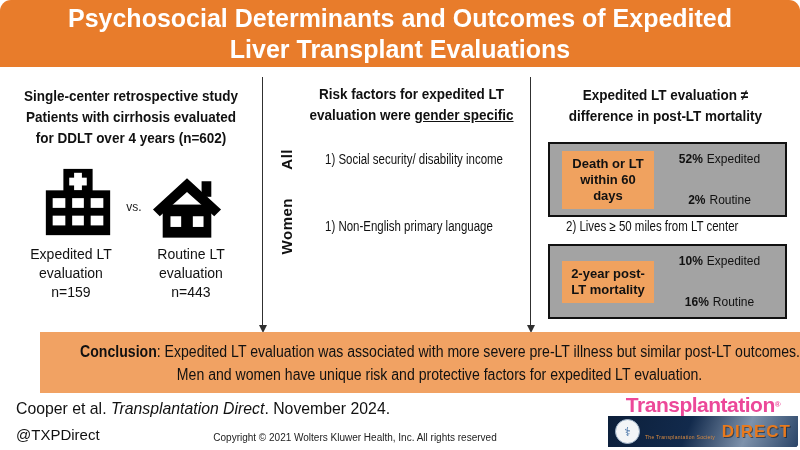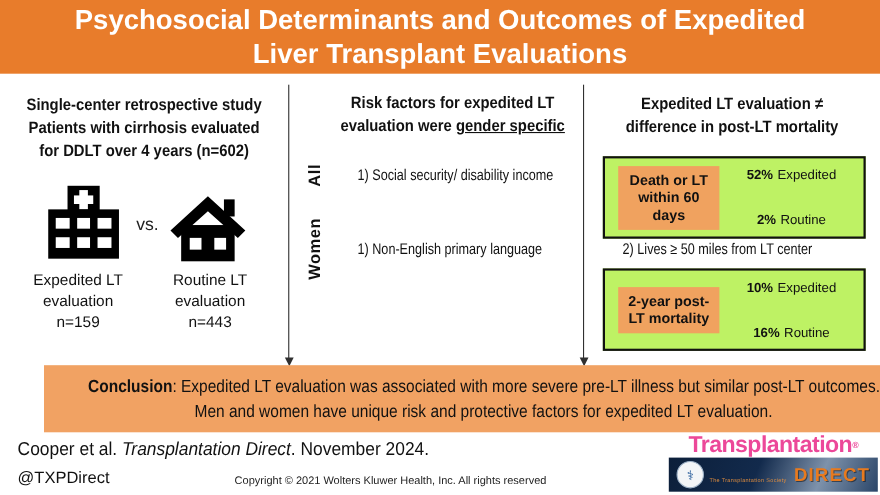--- a/index.html
+++ b/index.html
@@ -1,58 +1,58 @@
 <!DOCTYPE html>
 <html><head>
 <meta charset="utf-8">
 <style>
   html,body{margin:0;padding:0;}
   .page{position:relative;width:800px;height:450px;background:#fff;overflow:hidden;
-        font-family:"Liberation Sans",sans-serif;color:#111;}
+        font-family:"Liberation Sans",sans-serif;color:#111;border-radius:11px;}
 
   
   .header{position:absolute;top:0;left:0;width:800px;height:67px;background:#E87C2B;
           color:#fff;text-align:center;font-weight:bold;font-size:25px;line-height:31px;
           padding-top:3px;box-sizing:border-box;}
   .header span{display:block;white-space:nowrap;}
 
   
   .content{position:absolute;top:67px;left:0;width:800px;height:265px;}
   .divider{position:absolute;top:10px;width:1px;height:249px;background:#303030;}
   .divider::after{content:"";position:absolute;bottom:-7px;left:-3.5px;
           border-left:4px solid transparent;border-right:4px solid transparent;
           border-top:8px solid #303030;}
   .d1{left:262px;} .d2{left:530px;}
 
   .col1{position:absolute;left:0;top:0;width:262px;}
   .col-heading{font-weight:bold;font-size:15px;line-height:21px;text-align:center;}
   .col-heading span{display:block;white-space:nowrap;transform:scaleX(0.9);transform-origin:center;}
   .col1 .col-heading{margin-top:18px;}
   .icons-row{display:flex;align-items:flex-end;justify-content:center;gap:10px;margin-top:18px;height:72px;}
-  .vs{font-size:16px;color:#222;margin-bottom:24px;}
+  .vs{font-size:12px;color:#222;margin-bottom:24px;}
   .icon-labels{display:flex;justify-content:center;gap:16px;margin-top:7px;}
   .arm{width:104px;text-align:center;font-size:14px;line-height:19px;}
   .arm .n{display:block;}
 
   .col2{position:absolute;left:278px;top:0;width:267px;}
   .col2 .col-heading{margin-top:16px;}
   .col2 .col-heading .u{display:inline;transform:none;white-space:normal;}
   .underline{text-decoration:underline;}
   .hl2{display:block;white-space:nowrap;transform:scaleX(0.92);transform-origin:center;}
   .risk-group{display:flex;align-items:center;}
   .risk-group.all{margin-top:24px;}
   .risk-group.women{margin-top:28px;}
   .rot-label{width:26px;display:flex;align-items:center;justify-content:center;}
   .rot-label span{writing-mode:vertical-rl;transform:rotate(180deg);font-weight:bold;font-size:15px;letter-spacing:0.5px;}
   .risk-items{margin-left:30px;display:flex;flex-direction:row;gap:36px;justify-content:flex-end;}
   .risk-item{font-size:14px;line-height:20px;white-space:nowrap;transform:scaleX(0.82);transform-origin:left center;}
 
   .col3{position:absolute;left:531px;top:0;width:269px;}
   .col3 .col-heading{margin-top:17px;}
-  .outcome-box{margin:16px 13px 0 17px;border:2.5px solid #111;background:#bef264;height:71px;
+  .outcome-box{margin:16px 13px 0 17px;border:2.5px solid #111;background:#a3a3a3;height:71px;
                display:flex;align-items:center;box-sizing:content-box;}
   .outcome-box.second{margin-top:27px;}
   .box-label{background:#F0A25F;width:86px;margin-left:12px;padding:5px 3px;font-weight:bold;
              font-size:13px;line-height:16px;text-align:center;color:#111;}
   .box-values{flex:1;display:flex;flex-direction:column;justify-content:space-between;
               align-items:center;height:55px;font-size:12px;}
   .val-row b{font-weight:bold;}
   .val-row span{margin-left:4px;}
 
   

